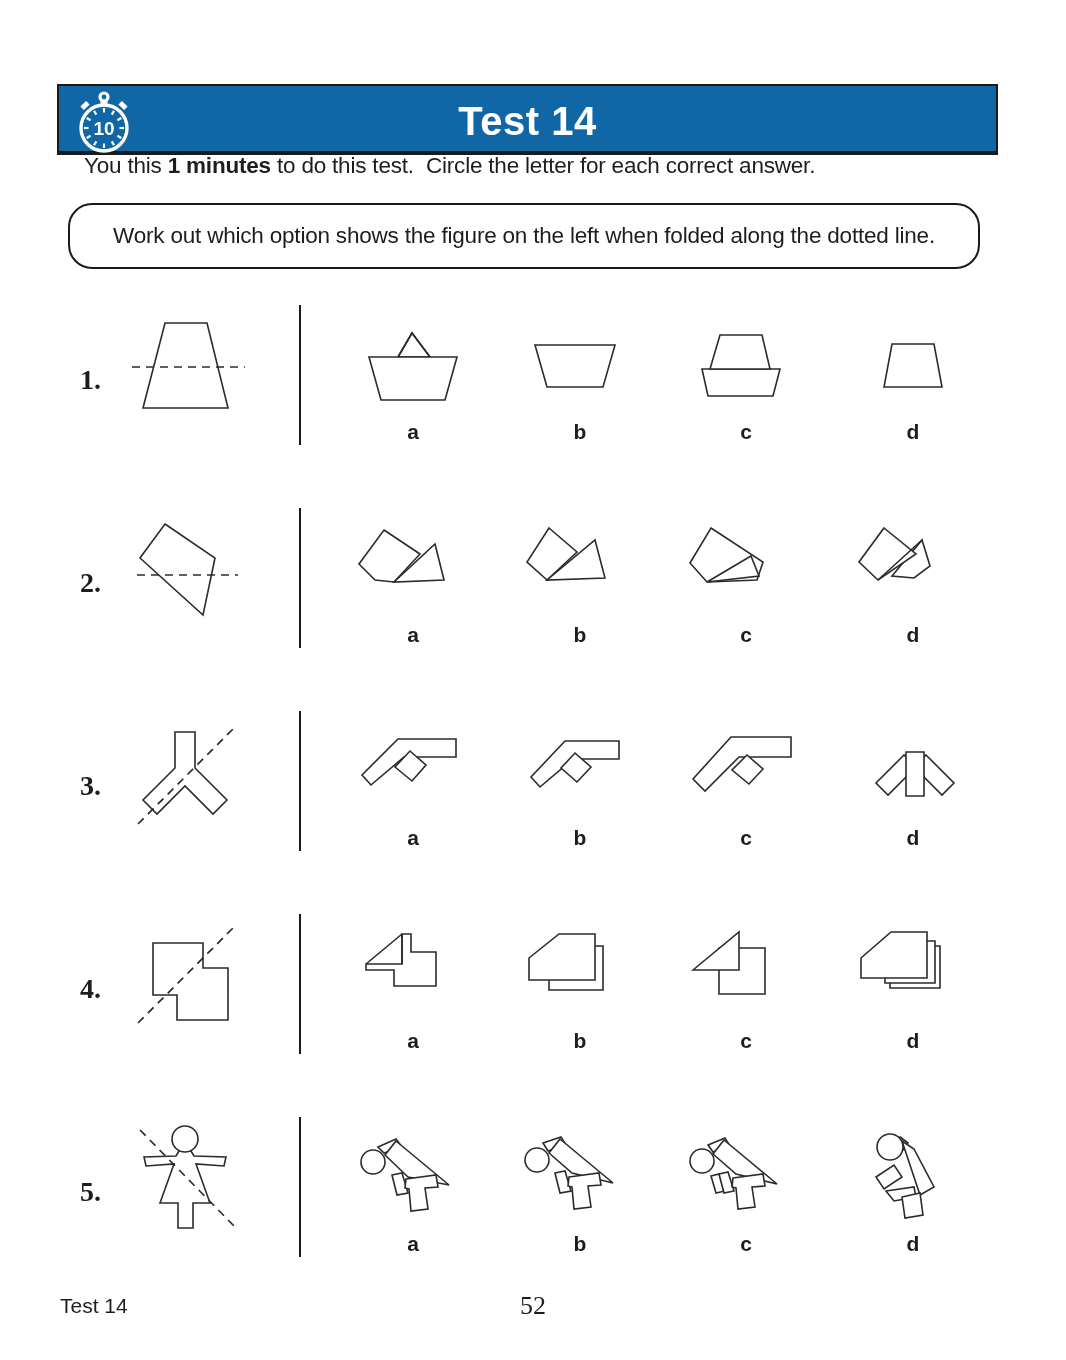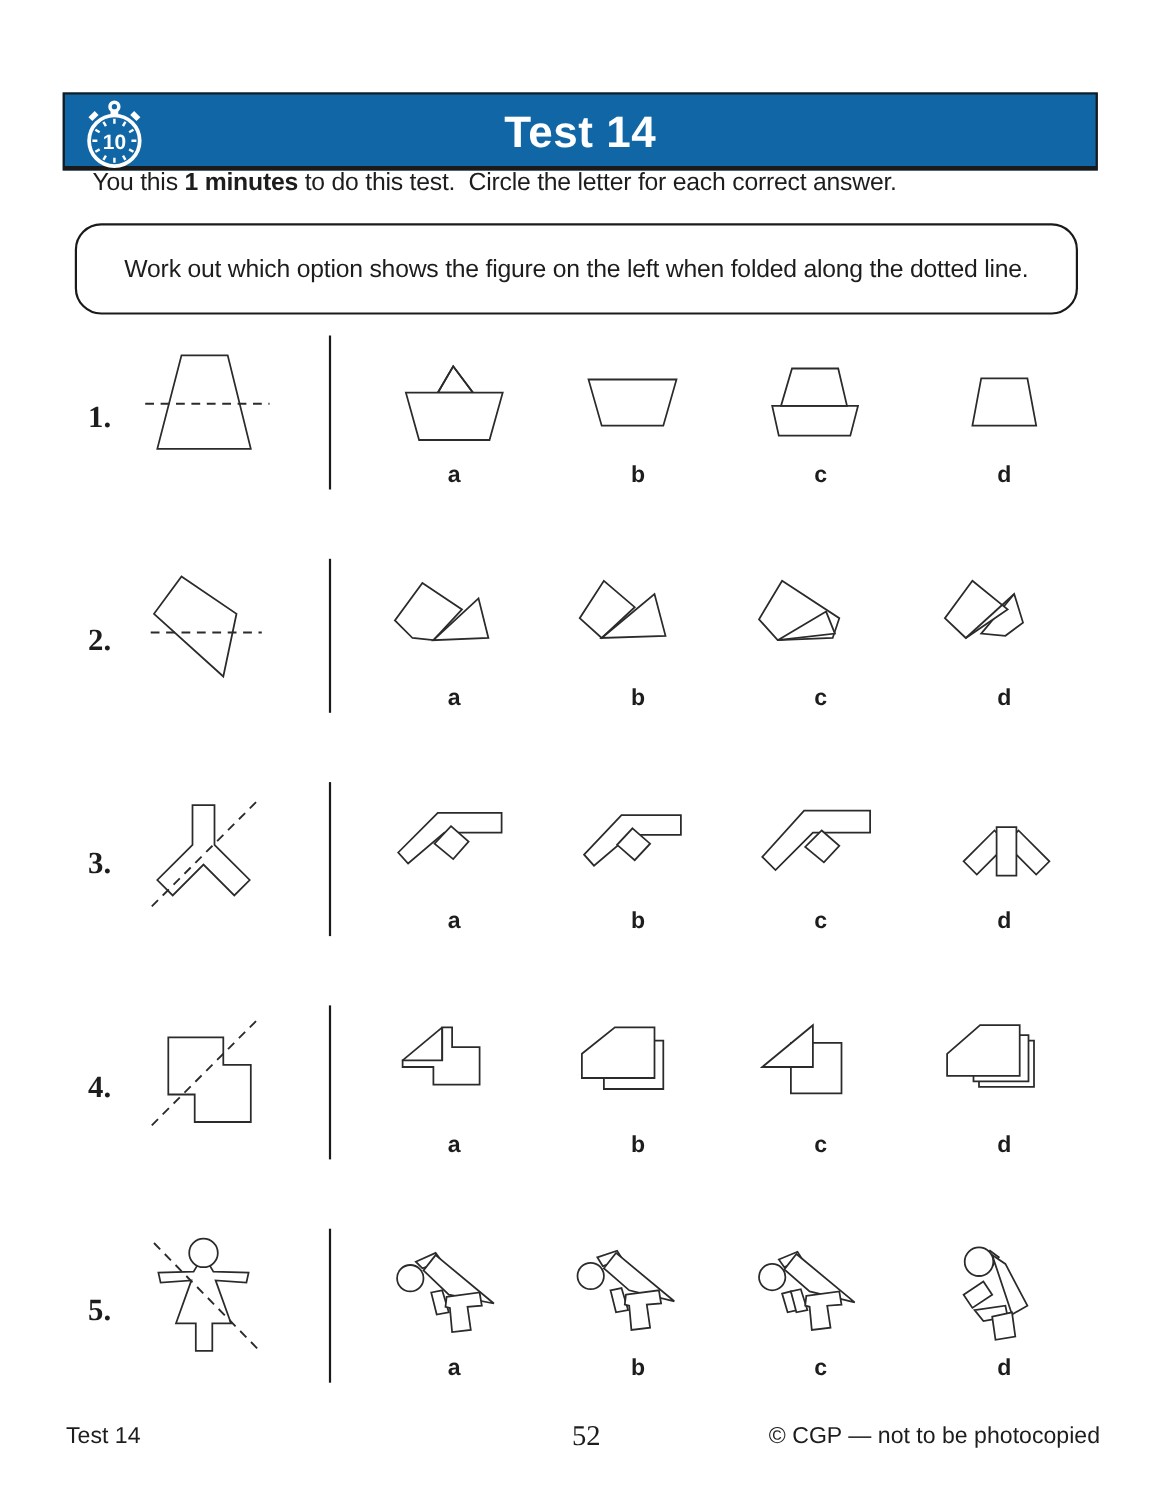--- a/index.html
+++ b/index.html
@@ -10,21 +10,21 @@
   .header-bar{position:absolute;left:57px;top:64px;width:941px;height:71px;
               box-sizing:border-box;border:2px solid #1a1a1a;border-bottom-width:4px;margin-top:20px;}
   .header-title{position:absolute;left:0;top:13px;width:100%;text-align:center;
                 color:#fff;font-size:40px;font-weight:bold;letter-spacing:.5px;}
   .stopwatch{position:absolute;left:12px;top:2px;}
 
   
   .intro{position:absolute;left:84px;top:153px;font-size:22.5px;letter-spacing:-.2px;}
 
   
-  .inst-box{position:absolute;left:68px;top:203px;width:912px;height:83px;
+  .inst-box{position:absolute;left:68px;top:203px;width:912px;height:66px;
             box-sizing:border-box;border:2.5px solid #1a1a1a;border-radius:24px;
             display:flex;align-items:center;justify-content:center;
             font-size:22.5px;letter-spacing:-.2px;}
 
   
   .q-row{position:absolute;left:0;width:1066px;height:160px;}
   .q-num{position:absolute;left:80px;top:64px;font-family:"Liberation Serif",serif;
          font-weight:bold;font-size:28px;}
   .q-fig{position:absolute;left:110px;top:0;}
   .divider{position:absolute;left:299px;top:5px;width:2px;height:140px;background:#1a1a1a;}
@@ -285,14 +285,13 @@
         <path class="fw" d="M28,50 L46,38 L54,50 L36,62 Z"></path>
         <path class="fw" d="M38,64 L66,60 L68,70 L46,74 Z"></path>
         <path class="fw" d="M54,70 L72,66 L75,88 L57,91 Z"></path>
       </svg>
       <div class="opt-label">d</div>
     </div>
   </div>
 
   <div class="footer-left">Test 14</div>
   <div class="footer-page">52</div>
-  <div class="footer-right">© CGP — not to be photocopied</div>
 </div>
 
 </body></html>

